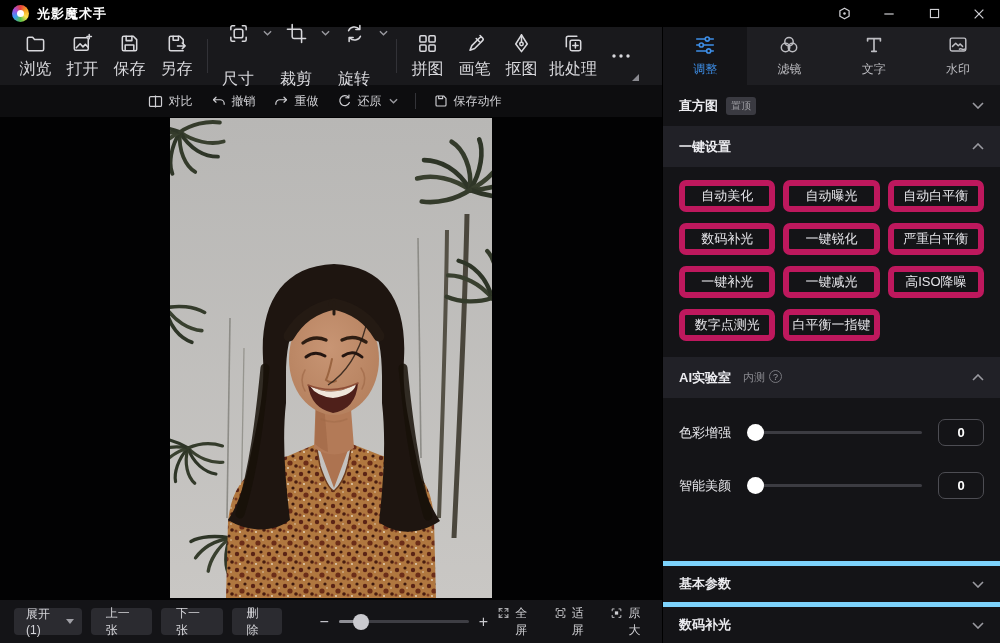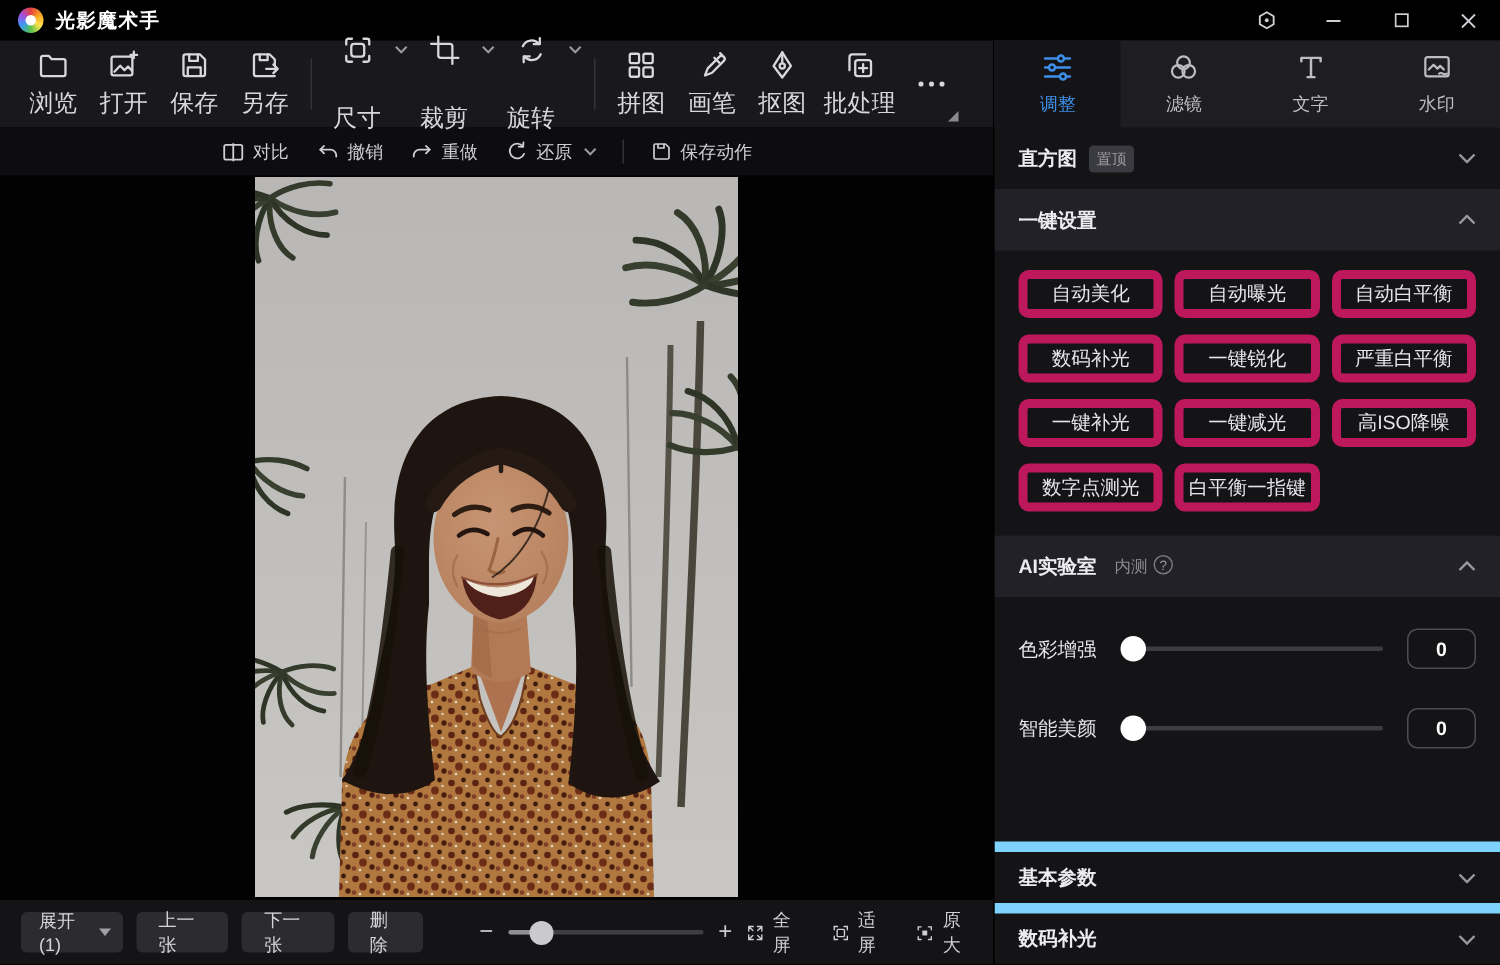--- a/index.html
+++ b/index.html
@@ -50,31 +50,31 @@
     justify-content:center; padding:0 15px; color:#d6d6da; }
   .bbtn.expand { padding:0 8px 0 12px; gap:8px; }
   .exp-tri { width:0; height:0; border-left:4px solid transparent; border-right:4px solid transparent;
     border-top:5px solid #a0a0a6; }
   .zoomctrl { display:flex; align-items:center; gap:10px; margin-left:28px; color:#c9c9ce; }
   .zminus,.zplus { font-size:16px; }
   .ztrack { width:130px; height:3px; background:#3e3e44; border-radius:2px; position:relative; }
   .zfill { position:absolute; left:0; top:0; height:3px; width:22px; background:#8f8f95; border-radius:2px; }
   .zhandle { position:absolute; left:14px; top:-6.5px; width:16px; height:16px; border-radius:50%; background:#c9c9ce; }
   .viewbtns { margin-left:auto; display:flex; align-items:center; gap:19px; color:#cfcfd3; }
-  .vitem { display:flex; align-items:center; gap:5px; }
+  .vitem { display:flex; gap:5px; }
 
   
   .tabs { height:58px; display:flex; background:#1e1e22; }
   .tab { flex:1; display:flex; flex-direction:column; align-items:center; justify-content:center;
     gap:5px; font-size:12px; color:#bdbdc2; }
   .tab.active { background:#141417; color:#3e8fe8; }
   .panel { flex:1; display:flex; flex-direction:column; overflow:hidden; }
   .secrow { min-height:41px; display:flex; align-items:center; padding:0 16px; font-size:13px;
     color:#ececf0; font-weight:bold; }
-  .secrow.bordered { border-top:7px solid #7dd3fc; }
+  .secrow.bordered { border-top:5px solid #7dd3fc; }
   .hdr { background:#212127; min-height:41px; }
   .badge { background:#3a3a41; color:#9c9ca2; font-size:10px; font-weight:normal;
     padding:2px 5px; border-radius:3px; margin-left:8px; }
   .subnote { color:#8a8a90; font-size:11px; font-weight:normal; margin-left:12px; display:flex; align-items:flex-start; gap:4px; }
   .qmark { width:13px; height:13px; border:1px solid #77777d; border-radius:50%; font-size:9px;
     display:flex; align-items:center; justify-content:center; color:#9a9aa0; }
   .chev-right { margin-left:auto; color:#9a9aa0; }
   .btngrid { display:grid; grid-template-columns:repeat(3,1fr); gap:11px 8px; padding:13px 16px 16px; }
   .pbtn { height:32px; border:6px solid #be185d; border-radius:7px; background:transparent;
     display:flex; align-items:center; justify-content:center; font-size:13px; color:#e6e6ea; }

